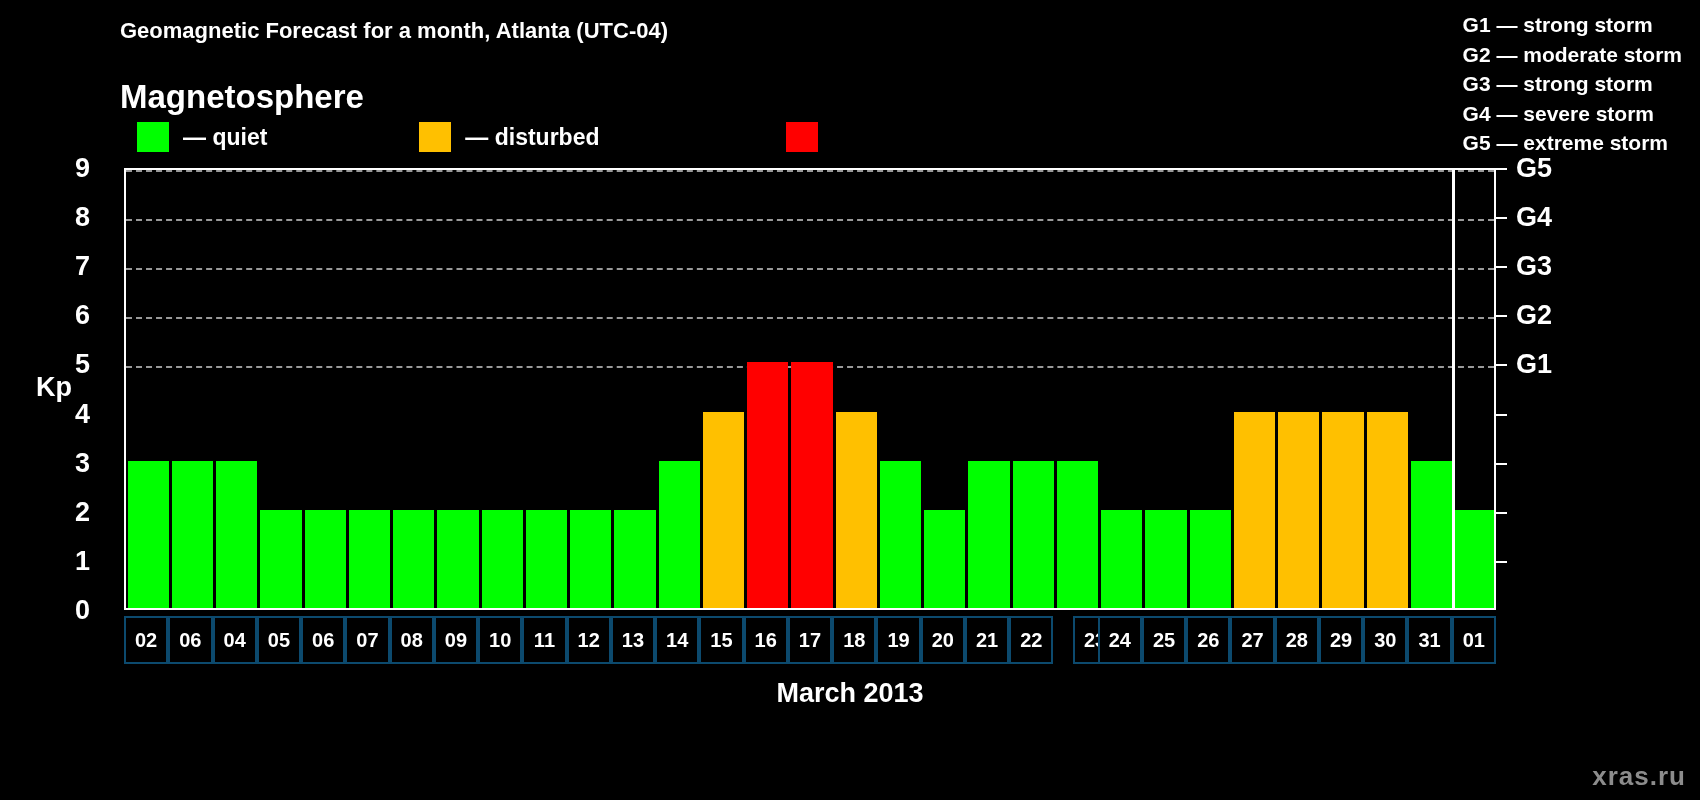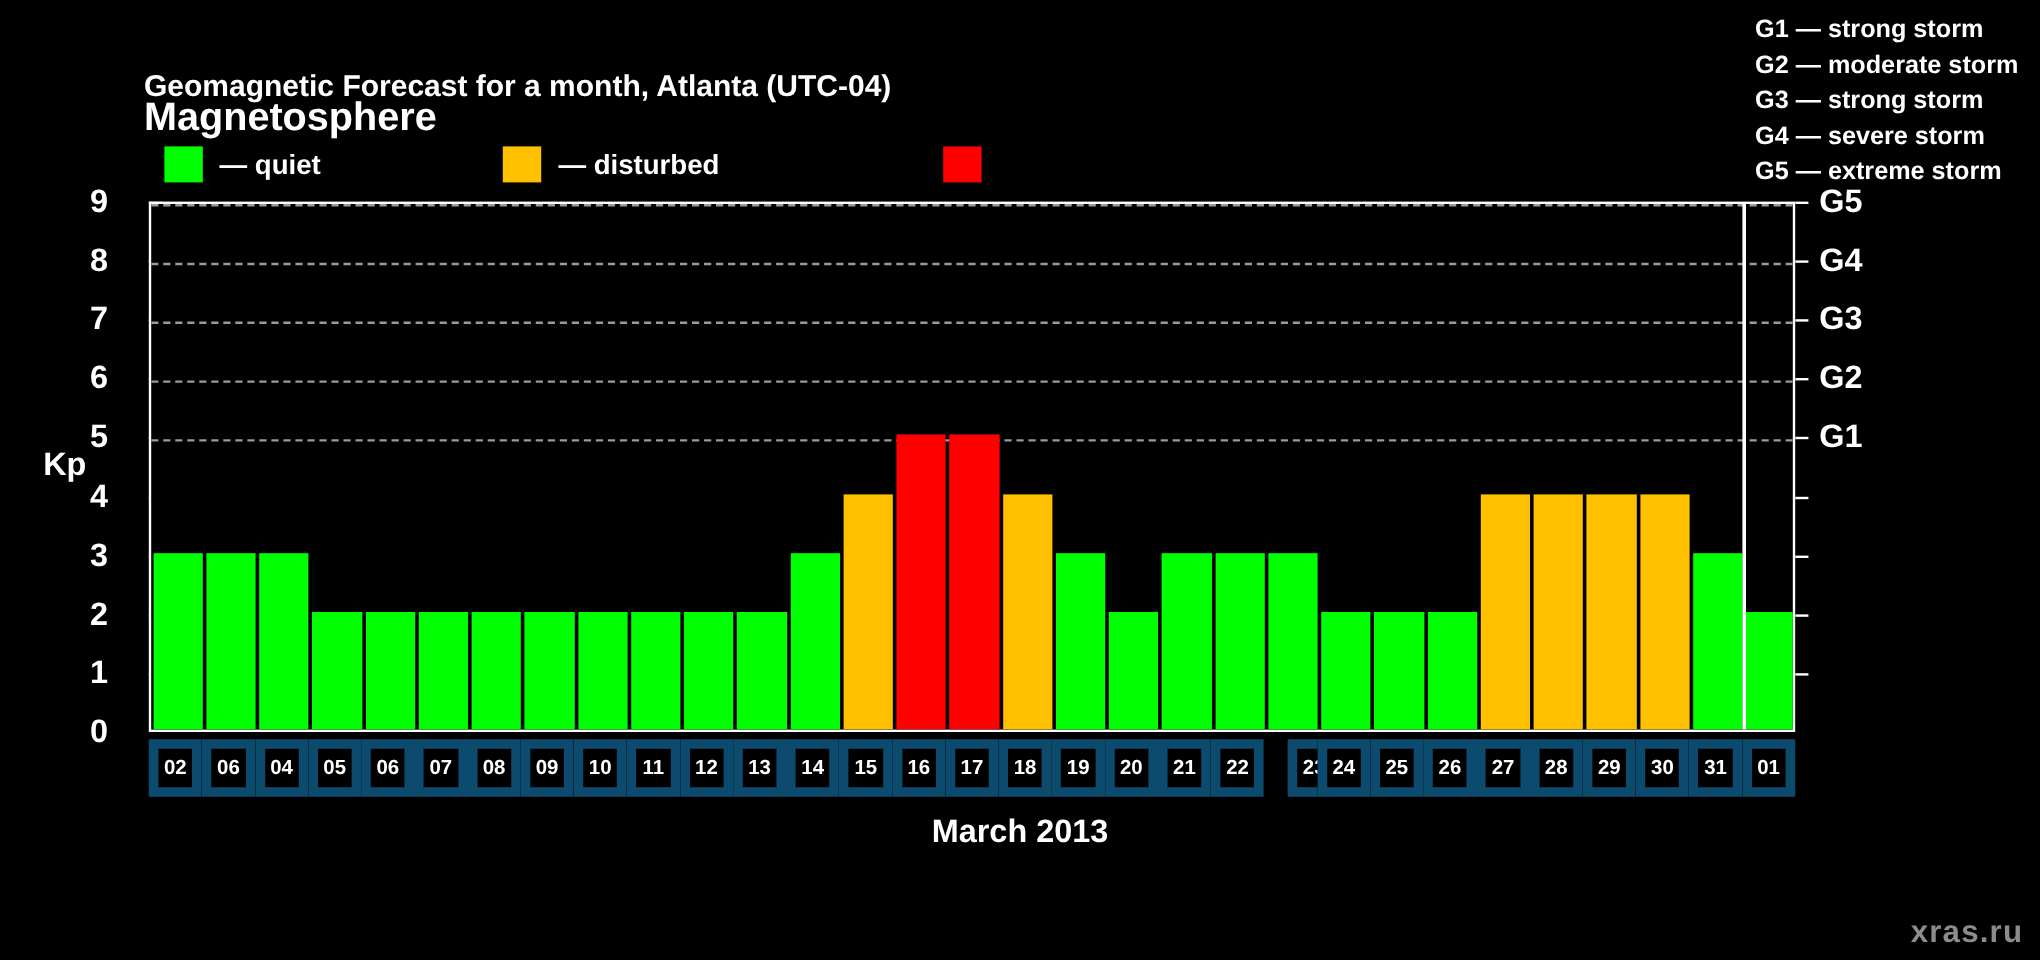--- a/index.html
+++ b/index.html
@@ -14,25 +14,24 @@
     font-family: "Liberation Sans", sans-serif;
     color: #ffffff;
     position: relative;
   }
 
   
   #chart-title {
     position: absolute;
     left: 120px;
     top: 18px;
-    font-size: 25px;
+    font-size: 22px;
     font-weight: bold;
     letter-spacing: 0px;
     white-space: nowrap;
-    margin-top: 40px;
   }
   #magnetosphere-heading {
     position: absolute;
     left: 120px;
     top: 78px;
     font-size: 33px;
     font-weight: bold;
     white-space: nowrap;
   }
 
@@ -159,26 +158,26 @@
     position: absolute;
     left: 124px;
     top: 616px;
     width: 1372px;
     height: 48px;
   }
   .day-box {
     position: absolute;
     top: 0;
     height: 48px;
-    border: 8px solid #0c4a6e;
+    border: 2px solid #0c4a6e;
     box-sizing: border-box;
     display: flex;
     align-items: center;
     justify-content: center;
-    font-size: 17px;
+    font-size: 20px;
     font-weight: bold;
     color: #ffffff;
     background: #000000;
   }
 
   #x-axis-title {
     position: absolute;
     left: 0;
     top: 678px;
     width: 1700px;

